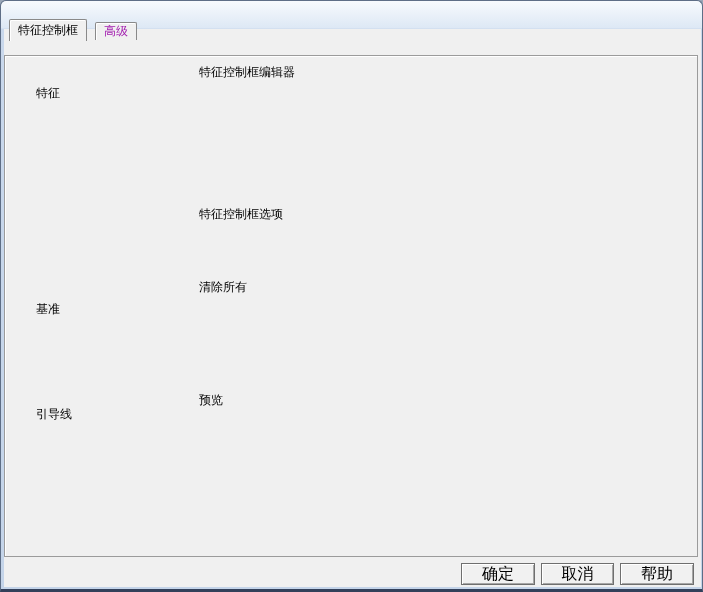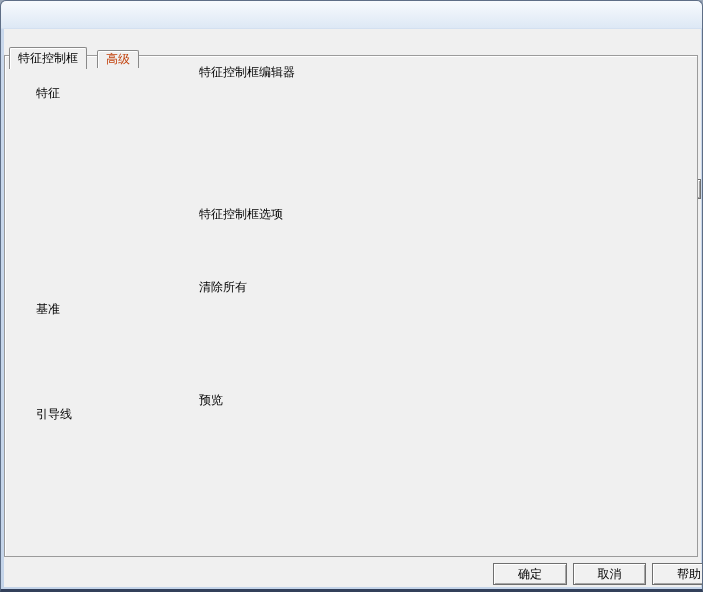--- a/index.html
+++ b/index.html
@@ -13,35 +13,35 @@
   }
   .titlebar{position:absolute;left:0;top:0;width:100%;height:28px;
     box-shadow:inset 0 1px 0 rgba(255,255,255,.9);}
   .titlebar .title{position:absolute;left:10px;top:7px;font-size:13px;color:#1c1c1c;}
   .closebtn{position:absolute;right:9px;top:6px;width:26px;height:17px;
     background:linear-gradient(#FDFDFD,#E9ECF0 45%,#CDD3DA);
     border:1px solid #878D94;border-radius:3px;display:flex;align-items:center;justify-content:center;padding:0;}
   .client{position:absolute;left:3px;top:28px;width:697px;height:558px;background:#F0F0F0;}
 
   
-  .tabstrip{position:absolute;left:8px;top:45px;height:22px;display:flex;align-items:flex-end;z-index:4;gap:8px;}
+  .tabstrip{position:absolute;left:8px;top:17px;height:22px;display:flex;align-items:flex-end;z-index:4;}
   .tab{background:#F0F0F0;border:1px solid #898989;border-bottom:none;border-radius:2px 2px 0 0;
        box-shadow:inset 1px 1px 0 #fff;padding:0 8px;display:flex;align-items:center;}
   .tab.active{height:22px;margin-bottom:-1px;z-index:5;padding-bottom:1px;}
-  .tab.inactive{height:18px;margin-left:2px;color:#c2410c;}
+  .tab.inactive{height:18px;margin-left:8px;color:#a21caf;}
   .tabpage{position:absolute;left:3px;top:54px;width:694px;height:502px;background:#F0F0F0;
     border:1px solid #9B9B9B;box-shadow:inset 1px 1px 0 #fff;z-index:1;}
 
   
   .lbl{position:absolute;white-space:nowrap;}
   .input{position:absolute;background:#fff;border:1px solid #7A7A7A;border-right-color:#DFDFDF;border-bottom-color:#DFDFDF;
     box-shadow:inset 1px 1px 0 #C9C9C9;padding:2px 3px;overflow:hidden;white-space:nowrap;}
   .btn{position:absolute;background:#F1F1F1;border:1px solid #6F6F6F;
     box-shadow:inset 1px 1px 0 #fff,inset -1px -1px 0 #A6A6A6;
-    display:flex;align-items:center;justify-content:center;font-size:12px;cursor:default;margin-left:32px;}
+    display:flex;align-items:center;justify-content:center;font-size:16px;cursor:default;}
   .group{position:absolute;border:1px solid #BDBDBD;box-shadow:inset 1px 1px 0 rgba(255,255,255,.85),1px 1px 0 rgba(255,255,255,.85);}
   .legend{position:absolute;top:-8px;left:8px;background:#F0F0F0;padding:0 4px;white-space:nowrap;z-index:2;}
   .sunken{position:absolute;background:#fff;border:1px solid #868686;border-right-color:#E4E4E4;border-bottom-color:#E4E4E4;
     box-shadow:inset 1px 1px 0 #C9C9C9;overflow:hidden;}
 
   
   .lrow{position:relative;height:16px;line-height:16px;padding-left:4px;white-space:nowrap;}
   .lrow.selected{background:#36A1F0;}
   .lrow .num{position:absolute;left:74px;top:0;}
   .cbrow{position:relative;height:16px;line-height:16px;white-space:nowrap;}

